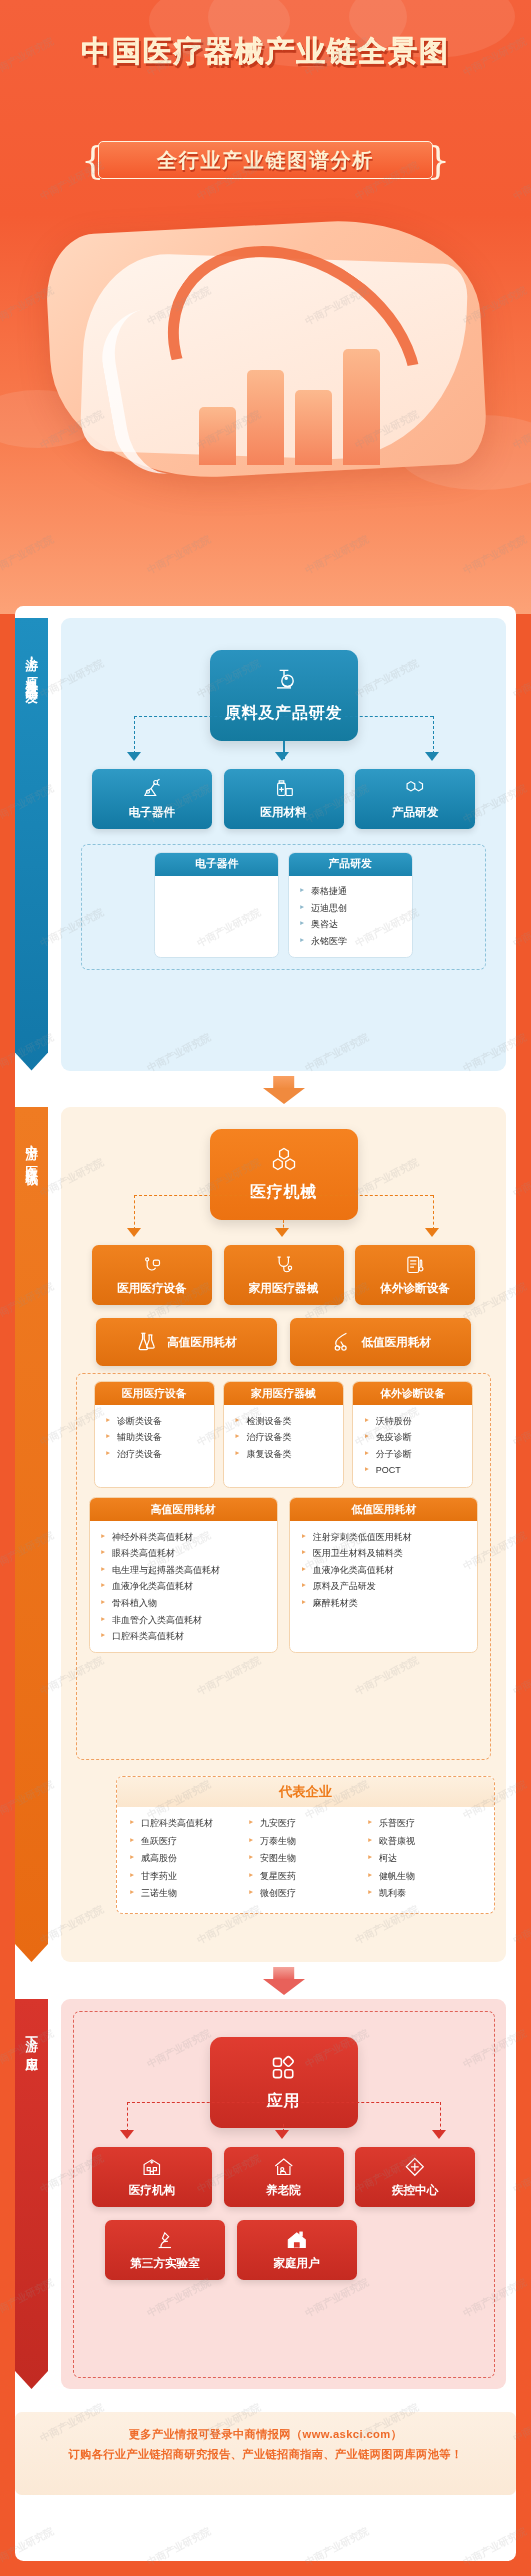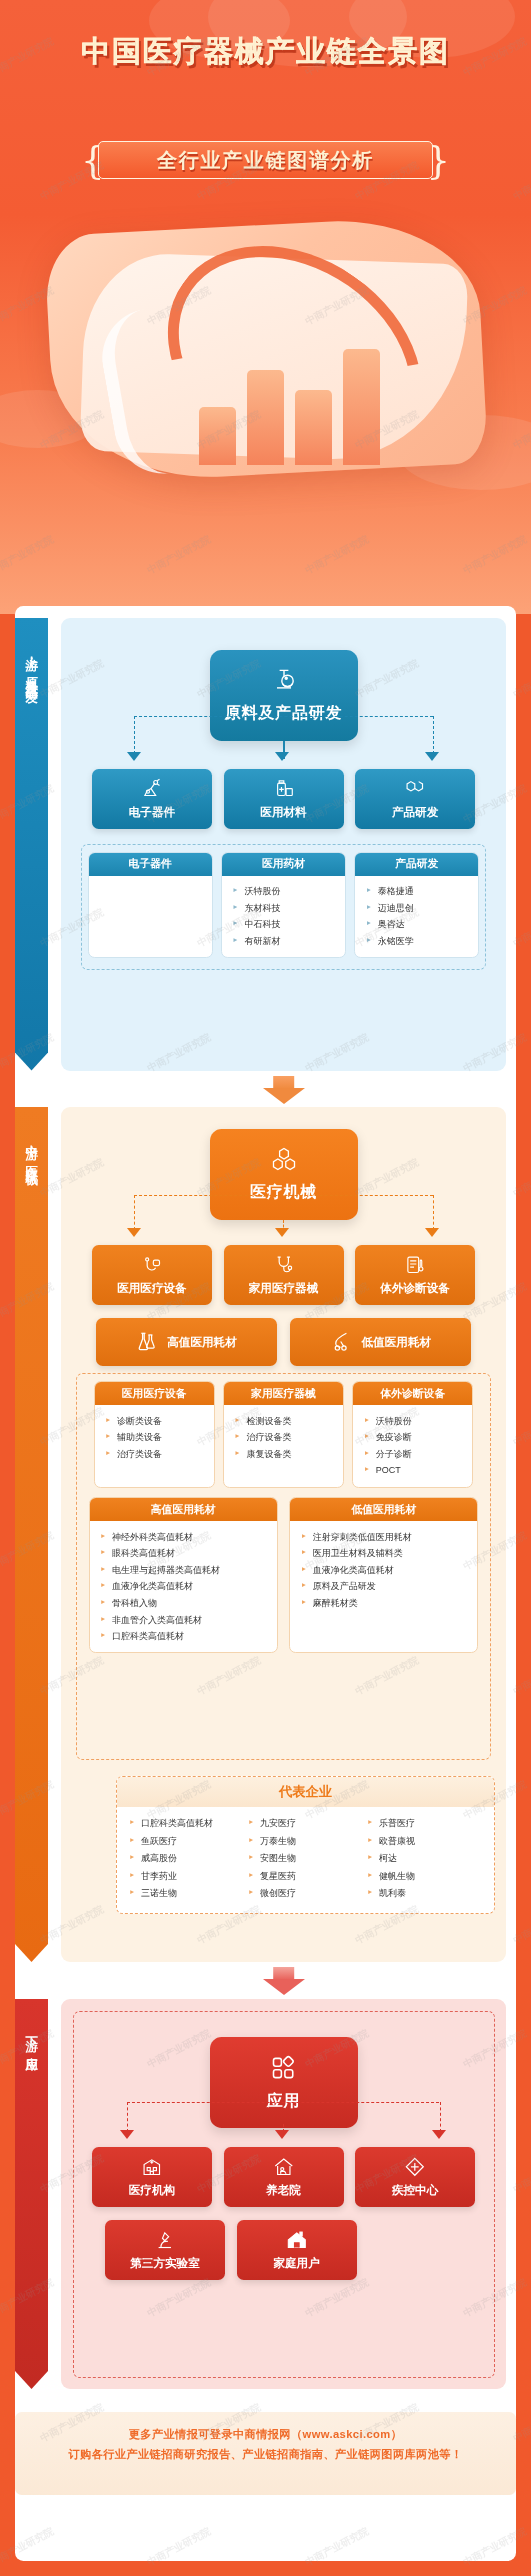--- a/index.html
+++ b/index.html
@@ -304,29 +304,20 @@
           </svg>
         </span>
         <span>产品研发</span>
       </div>
     </div>
 
     <div class="dashed dashed-up" style="left:20px; top:226px; width:405px; height:126px;"></div>
     <div class="cards" style="top:234px;">
       <div class="card up" style="width:125px;">
         <div class="hd">电子器件</div>
-      </div>
-      <div class="card up" style="width:125px;">
-        <div class="hd">医用药材</div>
-        <ul>
-          <li>沃特股份</li>
-          <li>东材科技</li>
-          <li>中石科技</li>
-          <li>有研新材</li>
-        </ul>
       </div>
       <div class="card up" style="width:125px;">
         <div class="hd">产品研发</div>
         <ul>
           <li>泰格捷通</li>
           <li>迈迪思创</li>
           <li>奥咨达</li>
           <li>永铭医学</li>
         </ul>
       </div>

